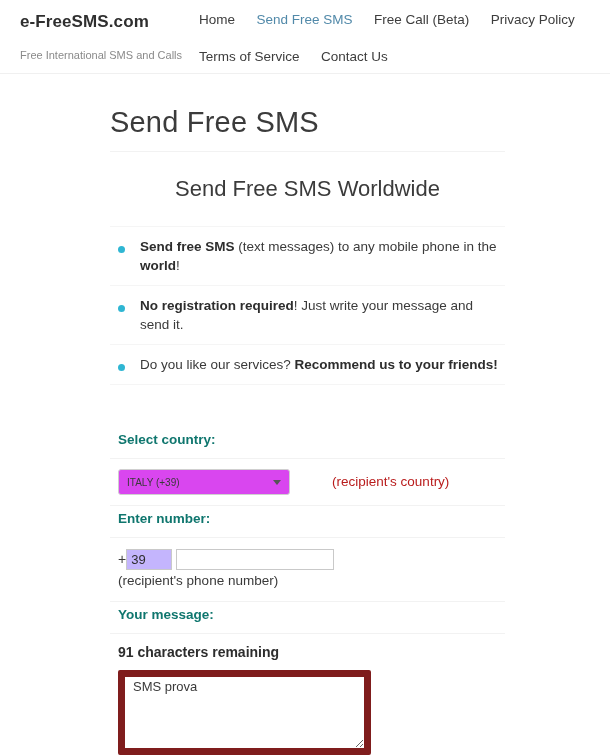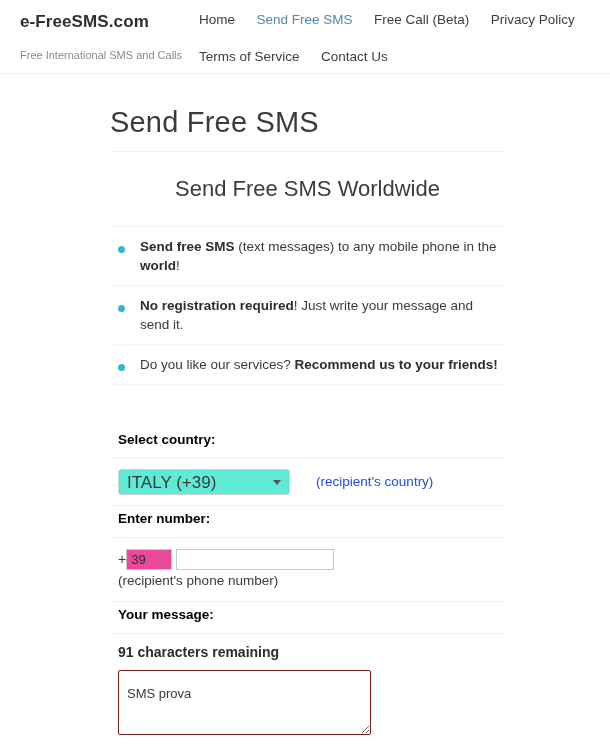--- a/index.html
+++ b/index.html
@@ -125,45 +125,45 @@
     color: #2d2d2d;
   }
 
   
   .sms-form {
     margin-top: 42px;
   }
   .field-label {
     font-size: 13.5px;
     font-weight: bold;
-    color: #000000;
+    color: #0f766e;
     padding: 4px 0 9px 8px;
     border-bottom: 1px solid #f2f2f2;
     line-height: 18px;
   }
   .field-row {
     padding: 10px 0 0 8px;
     font-size: 13.5px;
     color: #3a3a3a;
     line-height: 22px;
   }
   .field-row.with-rule {
     padding-bottom: 10px;
     border-bottom: 1px solid #f2f2f2;
   }
   select.country-select {
     width: 172px;
     height: 26px;
     font-family: "Liberation Sans", sans-serif;
-    font-size: 17px;
+    font-size: 10px;
     color: #3a3a3a;
     padding: 2px 18px 2px 8px;
     border: 1px solid #cfcfcf;
     border-radius: 3px;
-    background: #5eead4;
+    background: #d946ef;
     -webkit-appearance: none;
     -moz-appearance: none;
     appearance: none;
     box-sizing: border-box;
     vertical-align: middle;
   }
   .select-wrap {
     position: relative;
     display: inline-block;
     vertical-align: middle;
@@ -173,37 +173,37 @@
     right: 9px;
     top: 11px;
     width: 0;
     height: 0;
     border-left: 4px solid transparent;
     border-right: 4px solid transparent;
     border-top: 5px solid #555555;
     pointer-events: none;
   }
   .hint-text {
-    color: #1d4ed8;
-    margin-left: 26px;
+    color: #b91c1c;
+    margin-left: 42px;
   }
   .plus-sign {
     font-size: 14px;
     color: #3a3a3a;
     vertical-align: middle;
   }
   input.prefix-input {
     width: 46px;
     height: 21px;
     font-family: "Liberation Sans", sans-serif;
     font-size: 13px;
     color: #2d2d2d;
     padding: 1px 4px;
     border: 1px solid #c9c9c9;
-    background: #ec4899;
+    background: #c4b5fd;
     box-sizing: border-box;
     vertical-align: middle;
   }
   input.number-input {
     width: 158px;
     height: 21px;
     font-family: "Liberation Sans", sans-serif;
     font-size: 13px;
     color: #2d2d2d;
     padding: 1px 4px;
@@ -223,26 +223,26 @@
     font-size: 14px;
     font-weight: bold;
     color: #2d2d2d;
     padding: 8px 0 0 8px;
     line-height: 20px;
   }
   textarea.message-area {
     display: block;
     margin: 8px 0 0 8px;
     width: 253px;
-    height: 65px;
+    height: 85px;
     font-family: "Liberation Sans", sans-serif;
     font-size: 13px;
     color: #3a3a3a;
-    padding: 15px 8px;
-    border: 1px solid #7f1d1d;
+    padding: 2px 8px;
+    border: 7px solid #7f1d1d;
     border-radius: 2px;
     background: #ffffff;
     box-sizing: border-box;
     resize: both;
   }
 </style>
 </head>
 <body>
 
 <header class="site-header">

